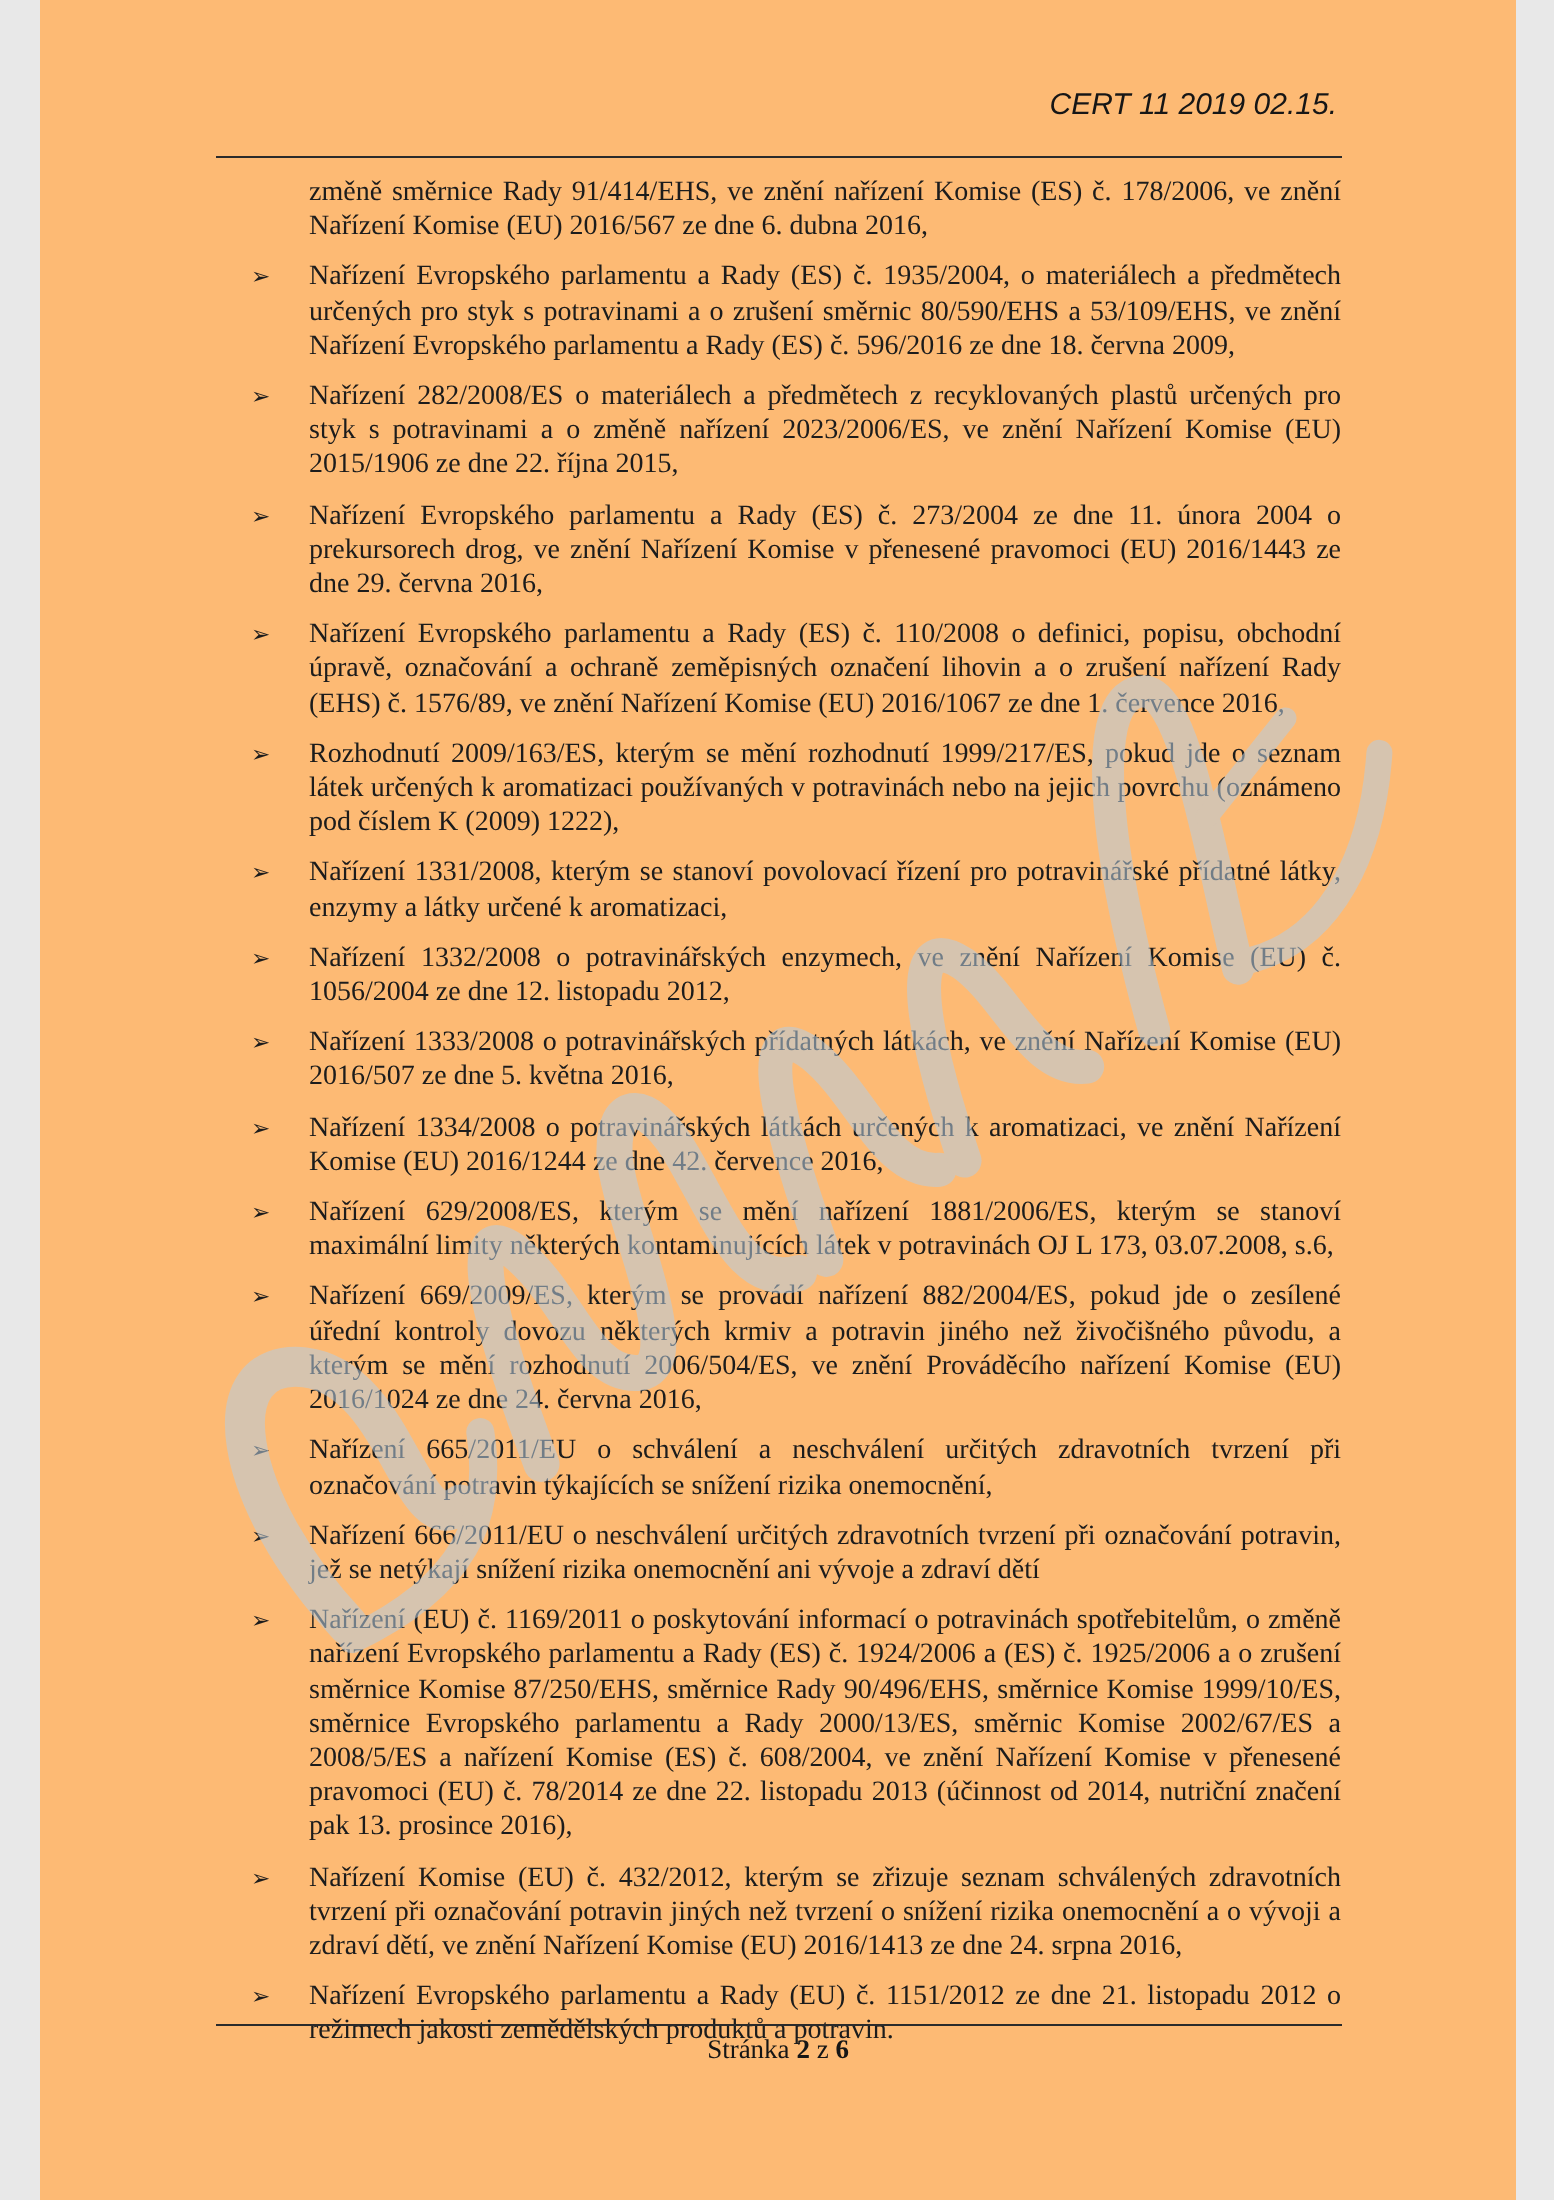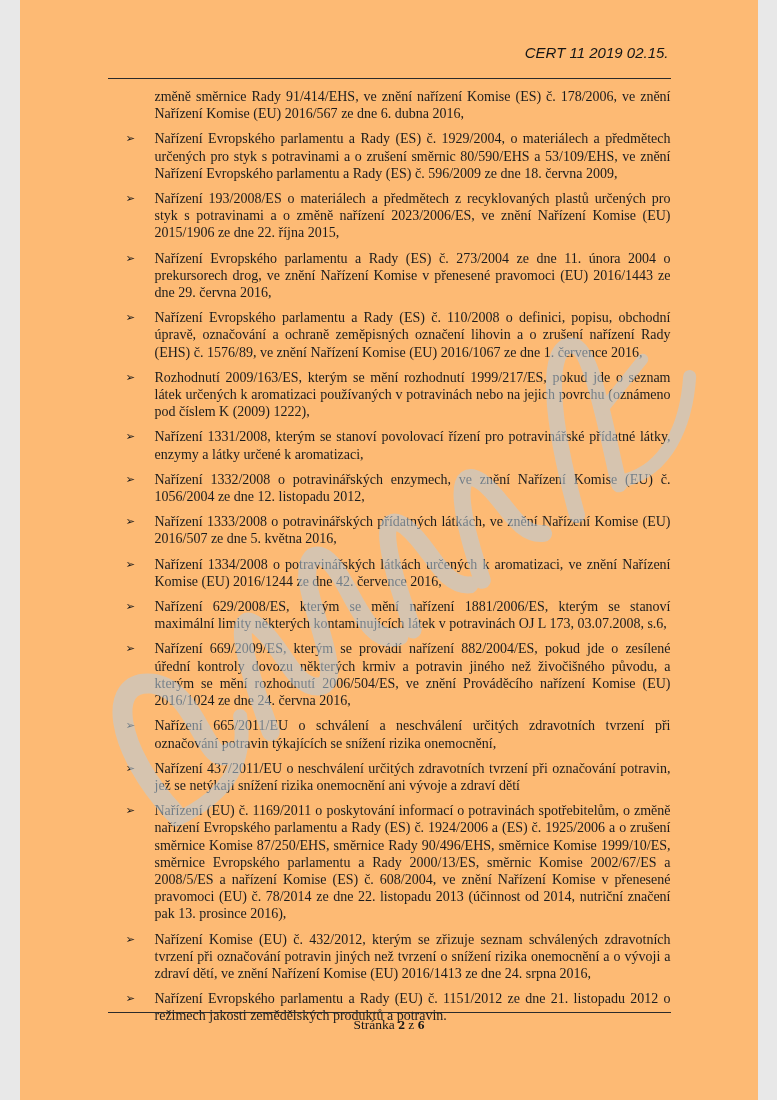--- a/index.html
+++ b/index.html
@@ -103,25 +103,25 @@
     <div class="header-row">CERT 11 2019 02.15.</div>
 
     <hr class="header-rule">
 
     <div class="content">
       <p class="intro"><span>změně směrnice Rady 91/414/EHS, ve znění nařízení Komise (ES) č. 178/2006, ve znění Nařízení Komise (EU) </span><span class="b">2016/567</span><span> ze dne 6. dubna 2016,</span></p>
 
       <div id="regulation-list">
           <div class="item">
             <span class="bullet">➢</span>
-            <div class="item-text"><span class="b">Nařízení Evropského parlamentu a Rady (ES) č. 1929/2004</span><span>, o materiálech a předmětech určených pro styk s potravinami a o zrušení směrnic 80/590/EHS a 53/109/EHS, ve znění Nařízení Evropského parlamentu a Rady (ES) č. </span><span class="b">596/2009</span><span> ze dne 18. června 2009,</span></div>
+            <div class="item-text"><span class="b">Nařízení Evropského parlamentu a Rady (ES) č. 1935/2004</span><span>, o materiálech a předmětech určených pro styk s potravinami a o zrušení směrnic 80/590/EHS a 53/109/EHS, ve znění Nařízení Evropského parlamentu a Rady (ES) č. </span><span class="b">596/2016</span><span> ze dne 18. června 2009,</span></div>
           </div>
           <div class="item">
             <span class="bullet">➢</span>
-            <div class="item-text"><span class="b">Nařízení 193/2008/ES</span><span> o materiálech a předmětech z recyklovaných plastů určených pro styk s potravinami a o změně nařízení 2023/2006/ES, ve znění Nařízení Komise (EU) </span><span class="b">2015/1906</span><span> ze dne 22. října 2015,</span></div>
+            <div class="item-text"><span class="b">Nařízení 282/2008/ES</span><span> o materiálech a předmětech z recyklovaných plastů určených pro styk s potravinami a o změně nařízení 2023/2006/ES, ve znění Nařízení Komise (EU) </span><span class="b">2015/1906</span><span> ze dne 22. října 2015,</span></div>
           </div>
           <div class="item">
             <span class="bullet">➢</span>
             <div class="item-text"><span class="b">Nařízení Evropského parlamentu a Rady (ES) č. 273/2004</span><span> ze dne 11. února 2004 o prekursorech drog, ve znění Nařízení Komise v přenesené pravomoci (EU) 2016/1443 ze dne 29. června 2016,</span></div>
           </div>
           <div class="item">
             <span class="bullet">➢</span>
             <div class="item-text"><span class="b">Nařízení Evropského parlamentu a Rady (ES) č. 110/2008</span><span> o definici, popisu, obchodní úpravě, označování a ochraně zeměpisných označení lihovin a o zrušení nařízení Rady (EHS) č. 1576/89, ve znění Nařízení Komise (EU) 2016/1067 ze dne 1. července 2016,</span></div>
           </div>
           <div class="item">
@@ -151,21 +151,21 @@
           <div class="item">
             <span class="bullet">➢</span>
             <div class="item-text"><span class="b">Nařízení 669/2009/ES</span><span>, kterým se provádí nařízení  882/2004/ES, pokud jde o zesílené úřední kontroly dovozu některých krmiv a potravin jiného než živočišného původu, a kterým se mění rozhodnutí 2006/504/ES, ve znění Prováděcího nařízení Komise (EU) </span><span class="b">2016/1024</span><span> ze dne 24. června 2016,</span></div>
           </div>
           <div class="item">
             <span class="bullet">➢</span>
             <div class="item-text"><span class="b">Nařízení 665/2011/EU</span><span> o schválení a neschválení určitých zdravotních tvrzení při označování potravin týkajících se snížení rizika onemocnění,</span></div>
           </div>
           <div class="item">
             <span class="bullet">➢</span>
-            <div class="item-text"><span class="b">Nařízení 437/2011/EU</span><span> o neschválení určitých zdravotních tvrzení při označování potravin, jež se netýkají snížení rizika onemocnění ani vývoje a zdraví dětí</span></div>
+            <div class="item-text"><span class="b">Nařízení 666/2011/EU</span><span> o neschválení určitých zdravotních tvrzení při označování potravin, jež se netýkají snížení rizika onemocnění ani vývoje a zdraví dětí</span></div>
           </div>
           <div class="item">
             <span class="bullet">➢</span>
             <div class="item-text"><span class="b">Nařízení (EU) č. 1169/2011</span><span>  o poskytování informací o potravinách spotřebitelům, o změně nařízení Evropského parlamentu a Rady (ES) č. 1924/2006 a (ES) č. 1925/2006 a o zrušení směrnice Komise 87/250/EHS, směrnice Rady 90/496/EHS, směrnice Komise 1999/10/ES, směrnice Evropského parlamentu a Rady 2000/13/ES, směrnic Komise 2002/67/ES a 2008/5/ES a nařízení Komise (ES) č. 608/2004, ve znění Nařízení Komise v přenesené pravomoci (EU) č. </span><span class="b">78/2014</span><span> ze dne 22. listopadu 2013 (účinnost od 2014, nutriční značení pak 13. prosince 2016),</span></div>
           </div>
           <div class="item">
             <span class="bullet">➢</span>
             <div class="item-text"><span class="b">Nařízení Komise (EU) č. 432/2012,</span><span> kterým se zřizuje seznam schválených zdravotních tvrzení při označování potravin jiných než tvrzení o snížení rizika onemocnění a o vývoji a zdraví dětí, ve znění Nařízení Komise (EU) </span><span class="b">2016/1413</span><span> ze dne 24. srpna 2016,</span></div>
           </div>
           <div class="item">

